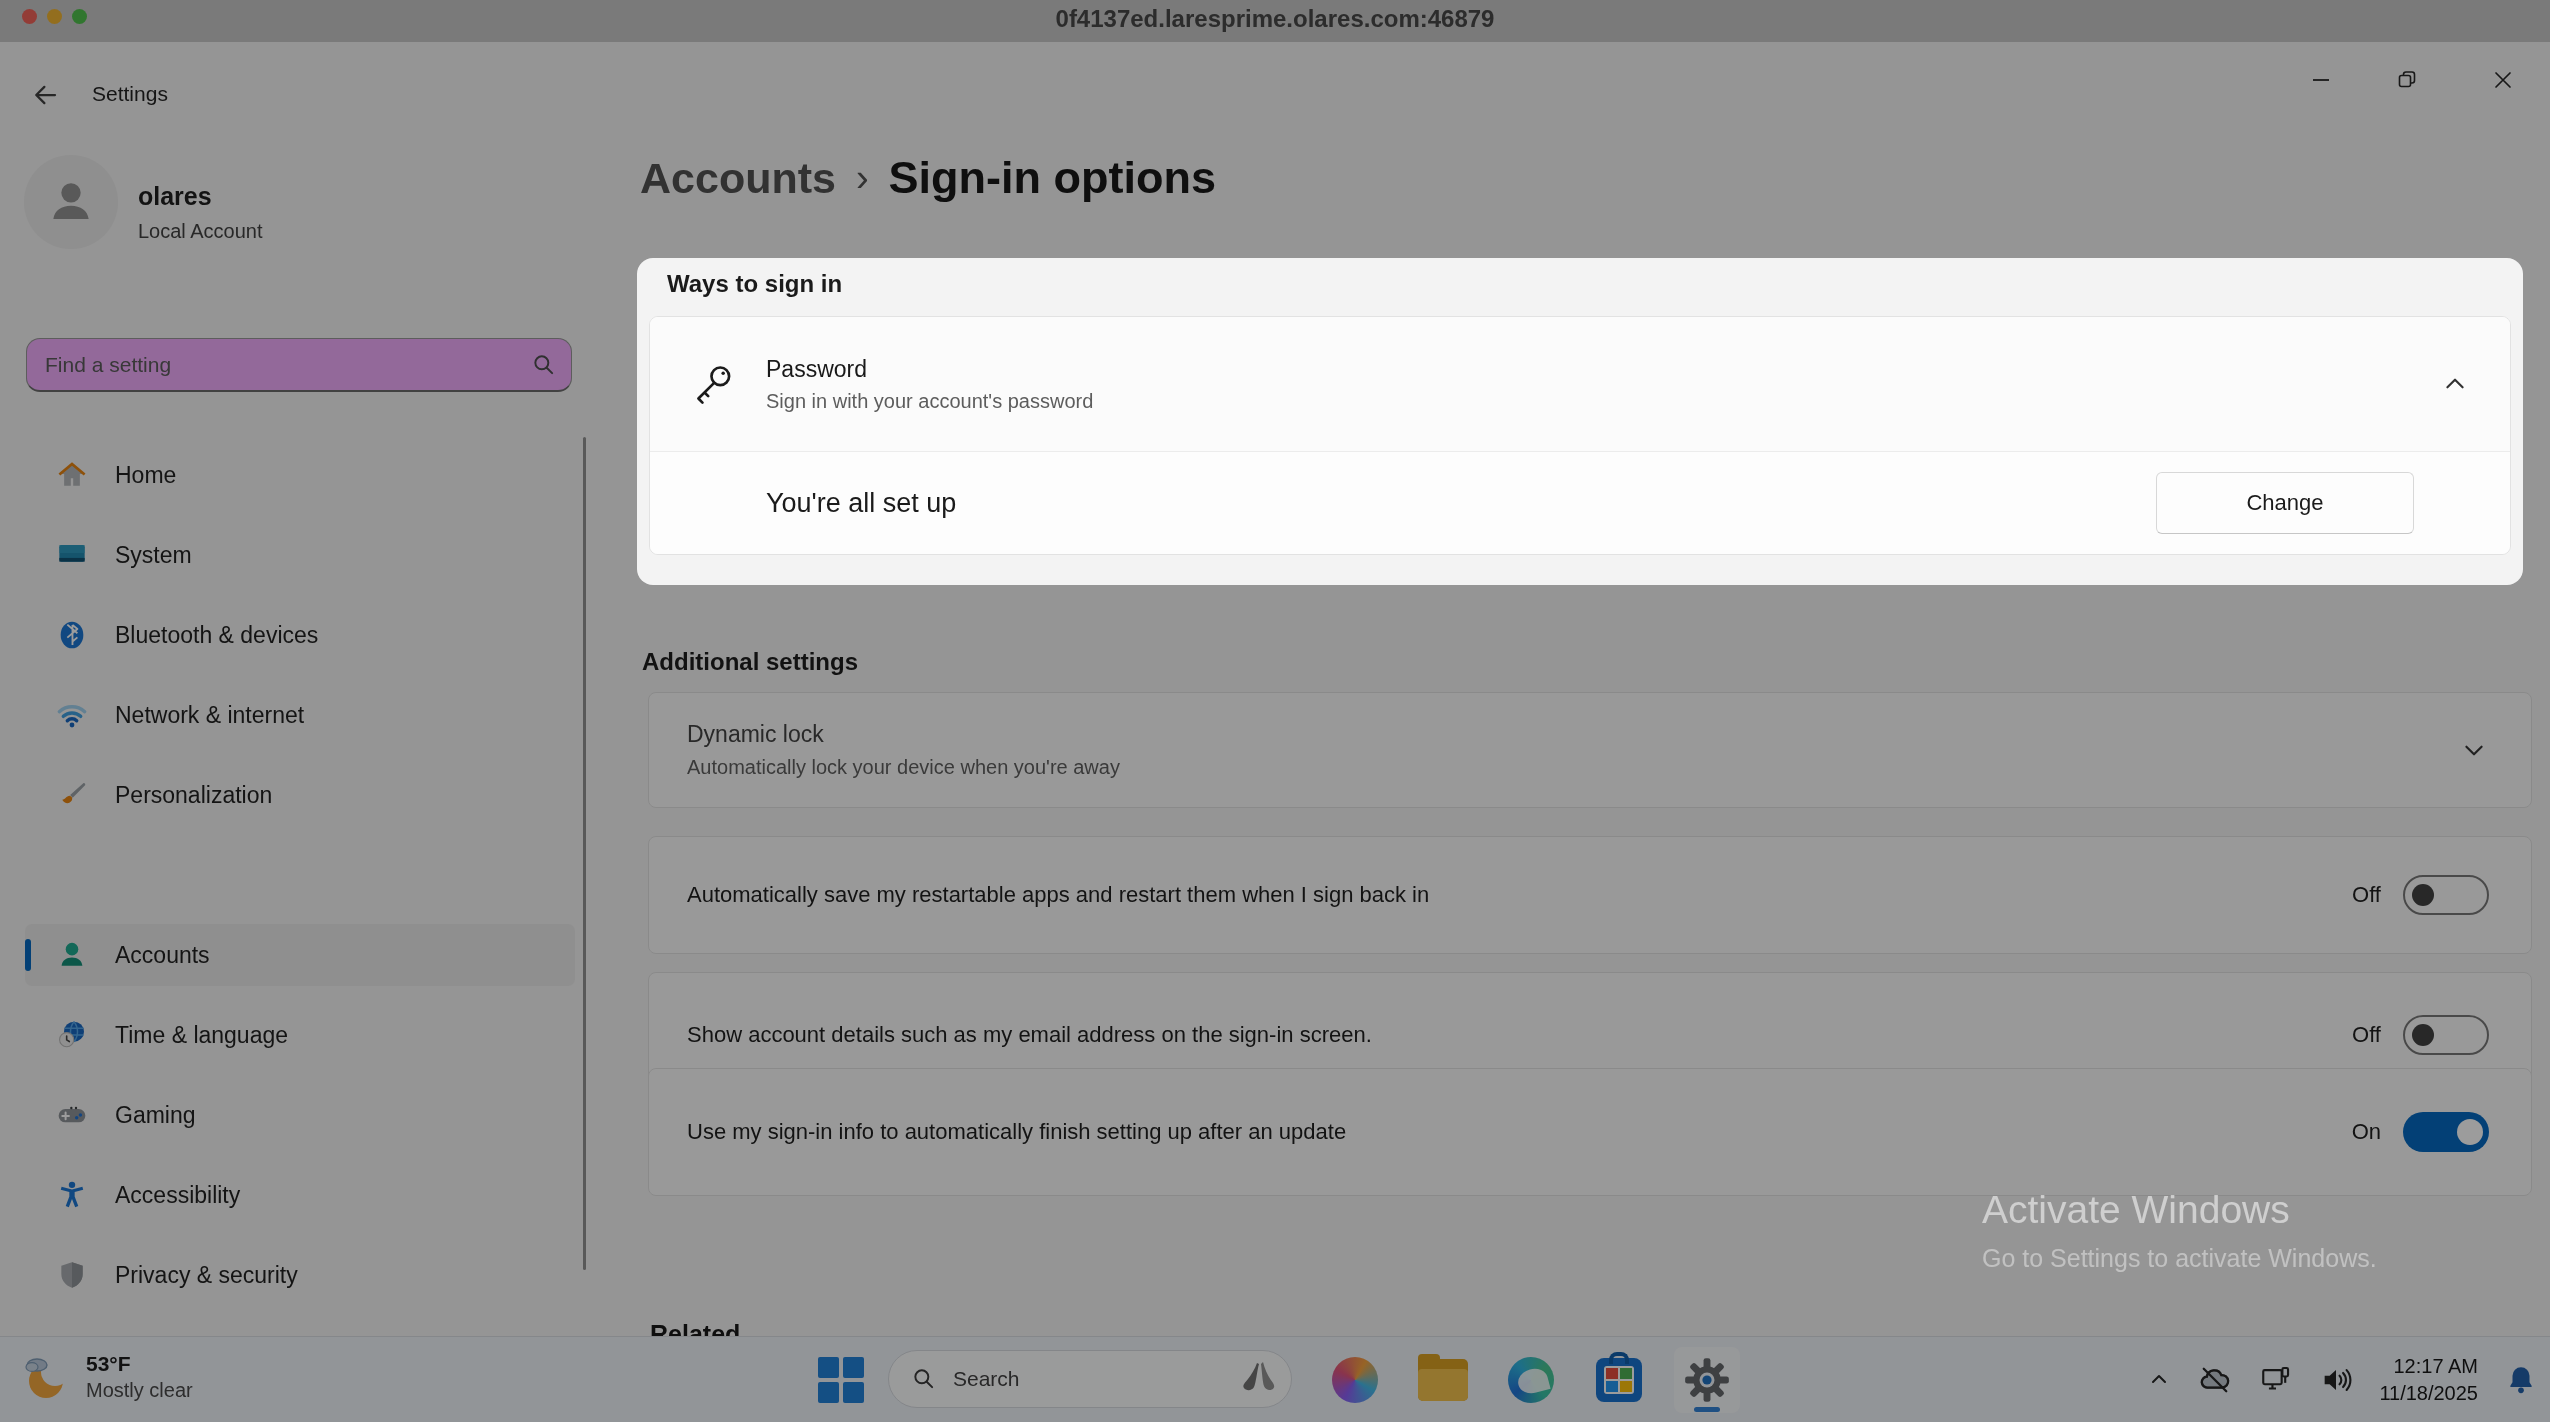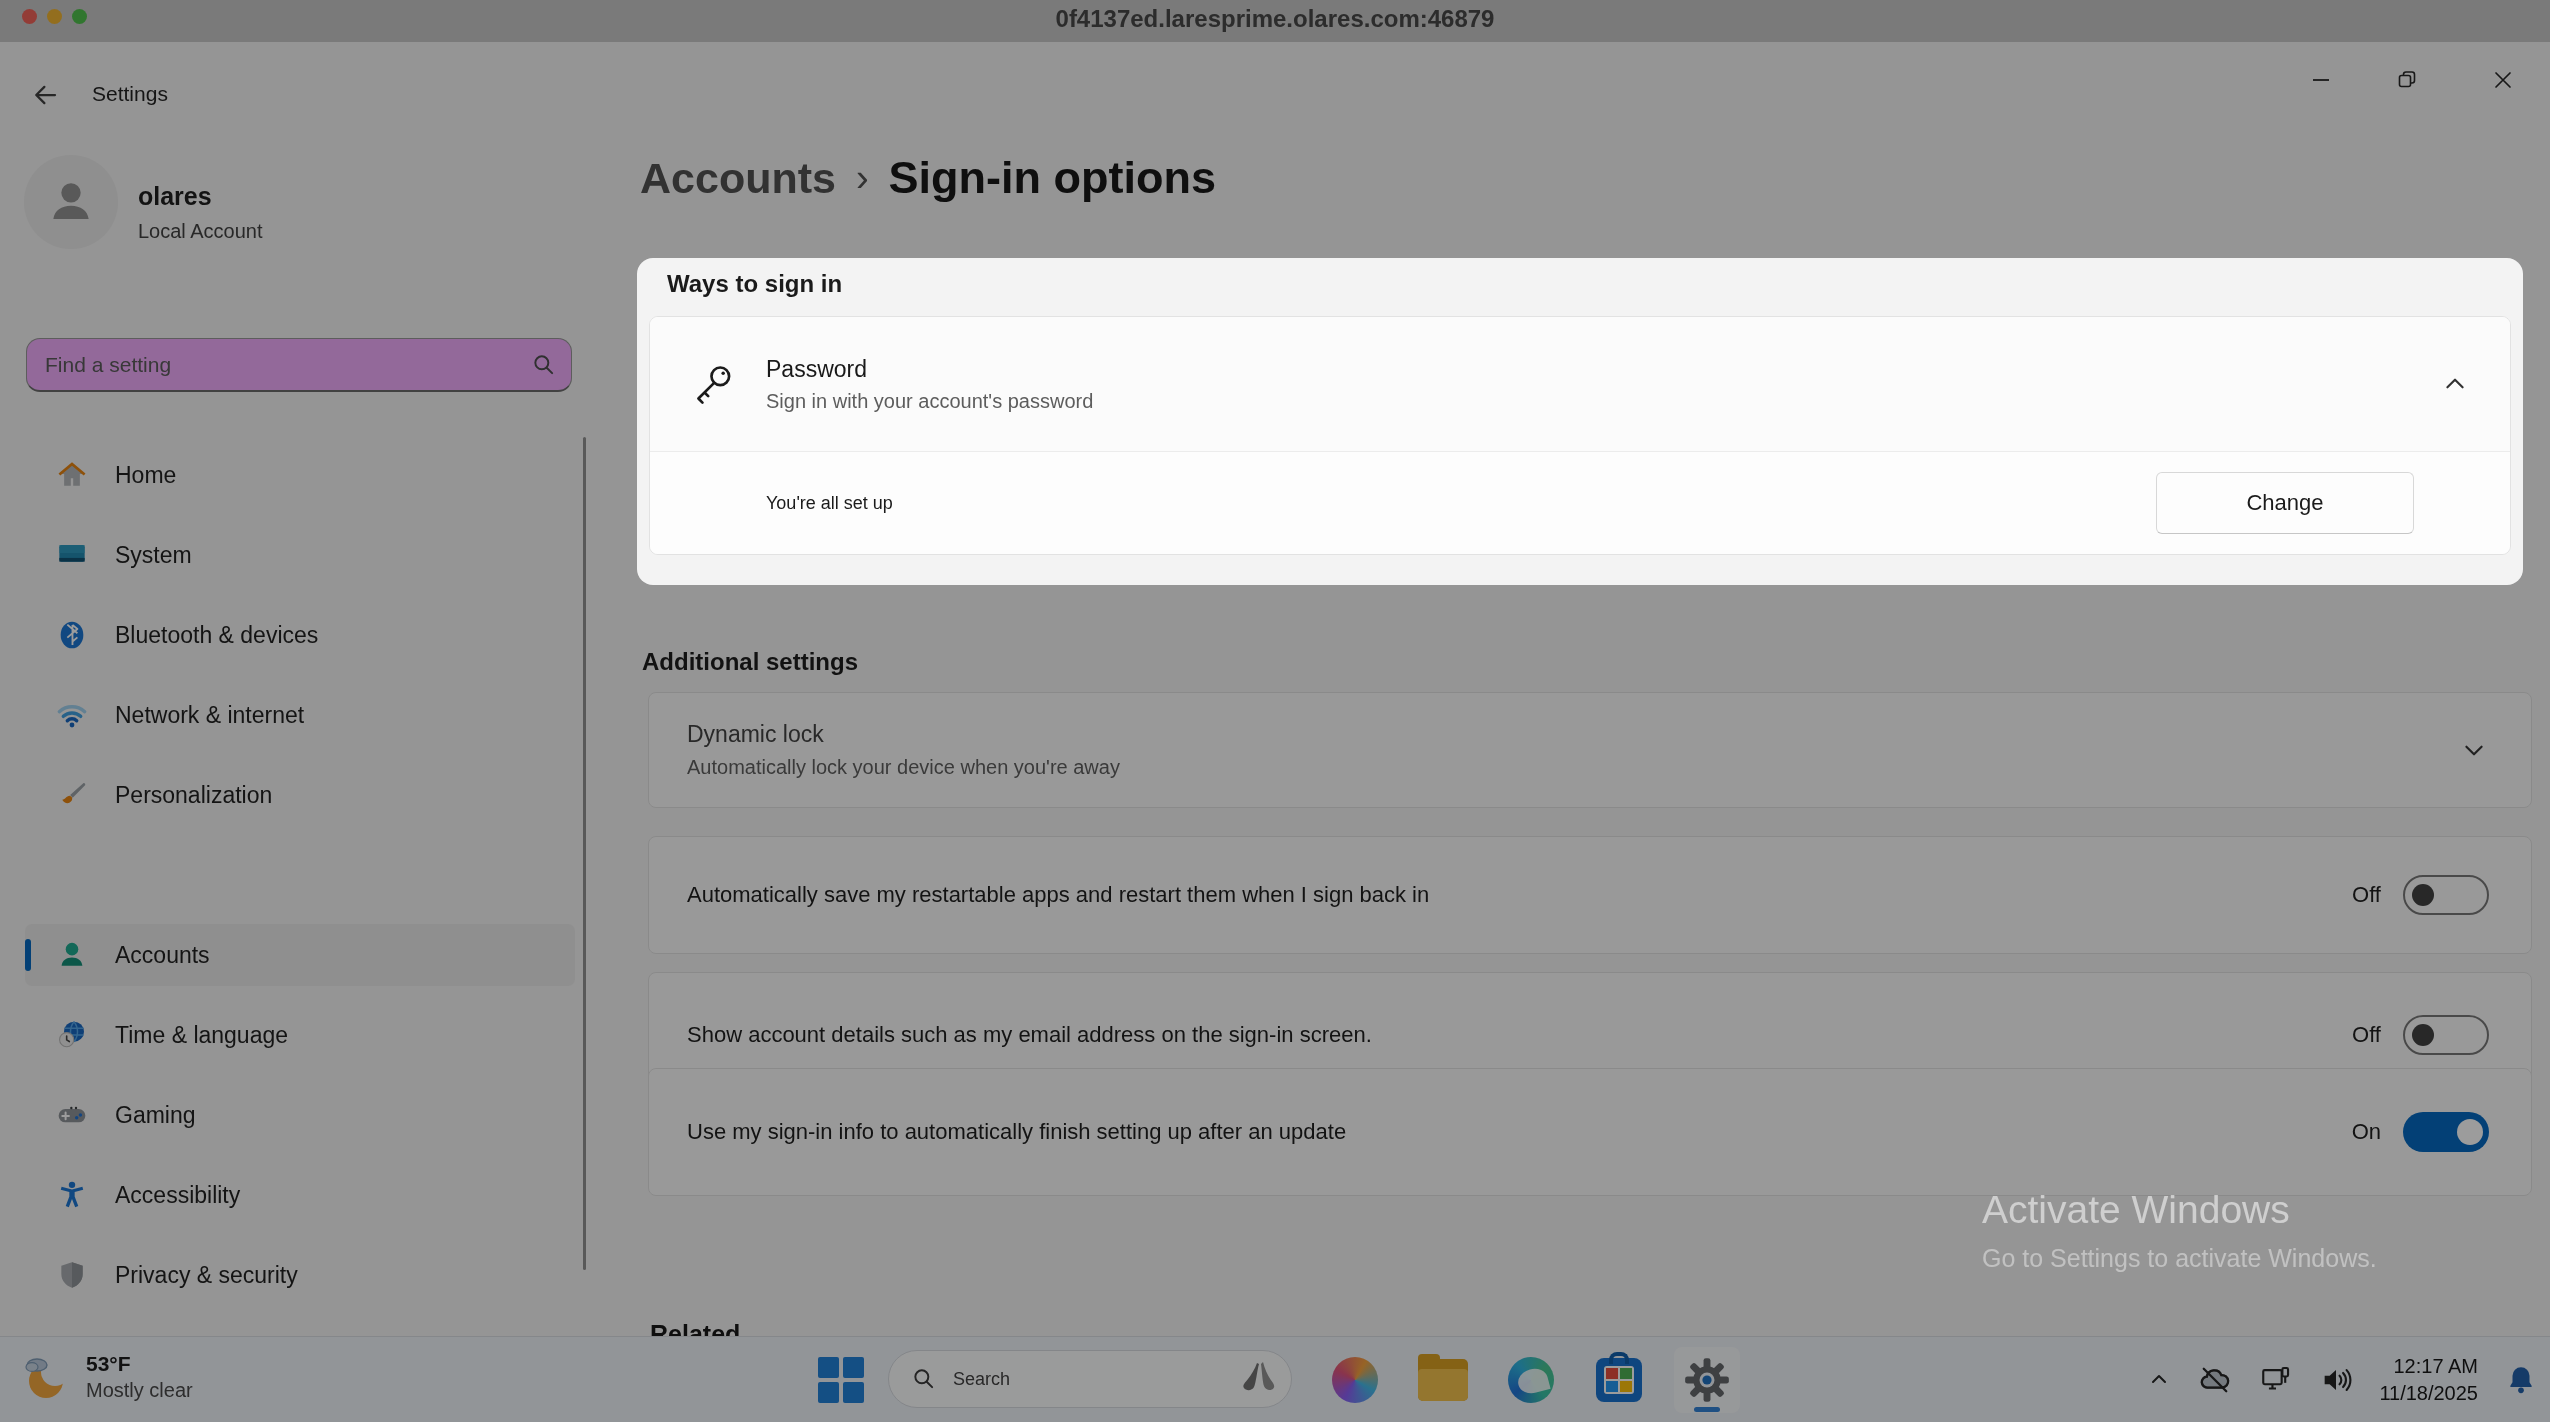--- a/index.html
+++ b/index.html
@@ -51,21 +51,21 @@
   .spotlight-sec .sec-header{margin-left:16px;}
   .expander{position:absolute;left:12px;top:58px;width:1862px;border:1px solid #e2e2e2;border-radius:9px;overflow:hidden;background:#fbfbfb;box-sizing:border-box;}
   .exp-head{height:134px;display:flex;align-items:center;background:#fbfbfb;}
   .exp-key{margin-left:40px;width:46px;height:46px;color:#1b1b1b;}
   .exp-texts{margin-left:30px;}
   .exp-title{font-size:23px;color:#191919;}
   .exp-sub{font-size:20px;color:#5d5d5d;margin-top:7px;}
   .exp-chevron{margin-left:auto;margin-right:42px;color:#333;}
   .exp-divider{height:1px;background:#ececec;}
   .exp-body{height:102px;display:flex;align-items:center;background:#fdfdfd;}
-  .exp-status{margin-left:116px;font-size:18px;color:#1b1b1b;}
+  .exp-status{margin-left:116px;font-size:27px;color:#1b1b1b;}
   .change-btn{margin-left:auto;margin-right:96px;width:258px;height:62px;border-radius:6px;background:#fdfdfd;border:1px solid #d8d8d8;border-bottom-color:#c6c6c6;font-size:22px;color:#1b1b1b;display:flex;align-items:center;justify-content:center;box-sizing:border-box;}
 
   .add-header{position:absolute;left:642px;top:606px;}
   .card{position:absolute;left:648px;width:1884px;background:#fbfbfb;border:1px solid #e2e2e2;border-radius:8px;box-sizing:border-box;display:flex;align-items:center;}
   .card-texts{margin-left:38px;}
   .card-title{font-size:23px;color:#404040;}
   .card-sub{font-size:20px;color:#5d5d5d;margin-top:8px;}
   .card-label{margin-left:38px;font-size:22px;color:#1b1b1b;}
   .card-chevron{margin-left:auto;margin-right:44px;color:#333;}
   .toggle-wrap{margin-left:auto;margin-right:42px;display:flex;align-items:center;}
@@ -83,21 +83,21 @@
 
   
   .taskbar{position:absolute;left:0;bottom:0;width:2550px;height:85px;background:#eef3f9;border-top:1px solid #d9dde2;z-index:20;}
   .weather{position:absolute;left:16px;top:11px;display:flex;align-items:center;}
   .weather-texts{margin-left:12px;}
   .weather-temp{font-size:21px;font-weight:700;color:#1a1a1a;}
   .weather-cond{font-size:20px;color:#474747;margin-top:3px;}
   .start-btn{position:absolute;left:818px;top:20px;width:46px;height:46px;display:grid;grid-template-columns:21px 21px;grid-template-rows:21px 21px;gap:4px;}
   .start-btn div{background:#1d7fd7;border-radius:2px;}
   .tb-search{position:absolute;left:888px;top:13px;width:404px;height:58px;border-radius:29px;background:#fcfdfe;border:1px solid #d7dbe0;box-sizing:border-box;display:flex;align-items:center;}
-  .tb-search-label{margin-left:16px;font-size:18px;color:#3e3e3e;}
+  .tb-search-label{margin-left:16px;font-size:21px;color:#3e3e3e;}
   .tb-search .mag{margin-left:22px;}
   .tb-highlight{margin-left:auto;margin-right:8px;width:48px;height:48px;display:flex;align-items:center;justify-content:center;}
   .tb-apps{position:absolute;left:1322px;top:9px;height:67px;display:flex;align-items:center;gap:22px;}
   .app-tile{width:66px;height:66px;display:flex;align-items:center;justify-content:center;position:relative;border-radius:8px;}
   .app-tile.active{background:rgba(255,255,255,0.55);}
   .app-underline{position:absolute;bottom:1px;left:20px;width:26px;height:5px;border-radius:3px;background:#2f80d6;}
   .copilot{width:46px;height:46px;border-radius:50%;background:conic-gradient(from 210deg,#8a5cf6,#e0527a,#f6a23b,#41b9e9,#8a5cf6);}
   .folder{position:relative;width:50px;height:42px;}
   .folder .back{position:absolute;left:0;top:0;width:50px;height:42px;background:#d99f1e;border-radius:5px;}
   .folder .tab{position:absolute;left:0;top:-5px;width:22px;height:12px;background:#d99f1e;border-radius:4px 4px 0 0;}

